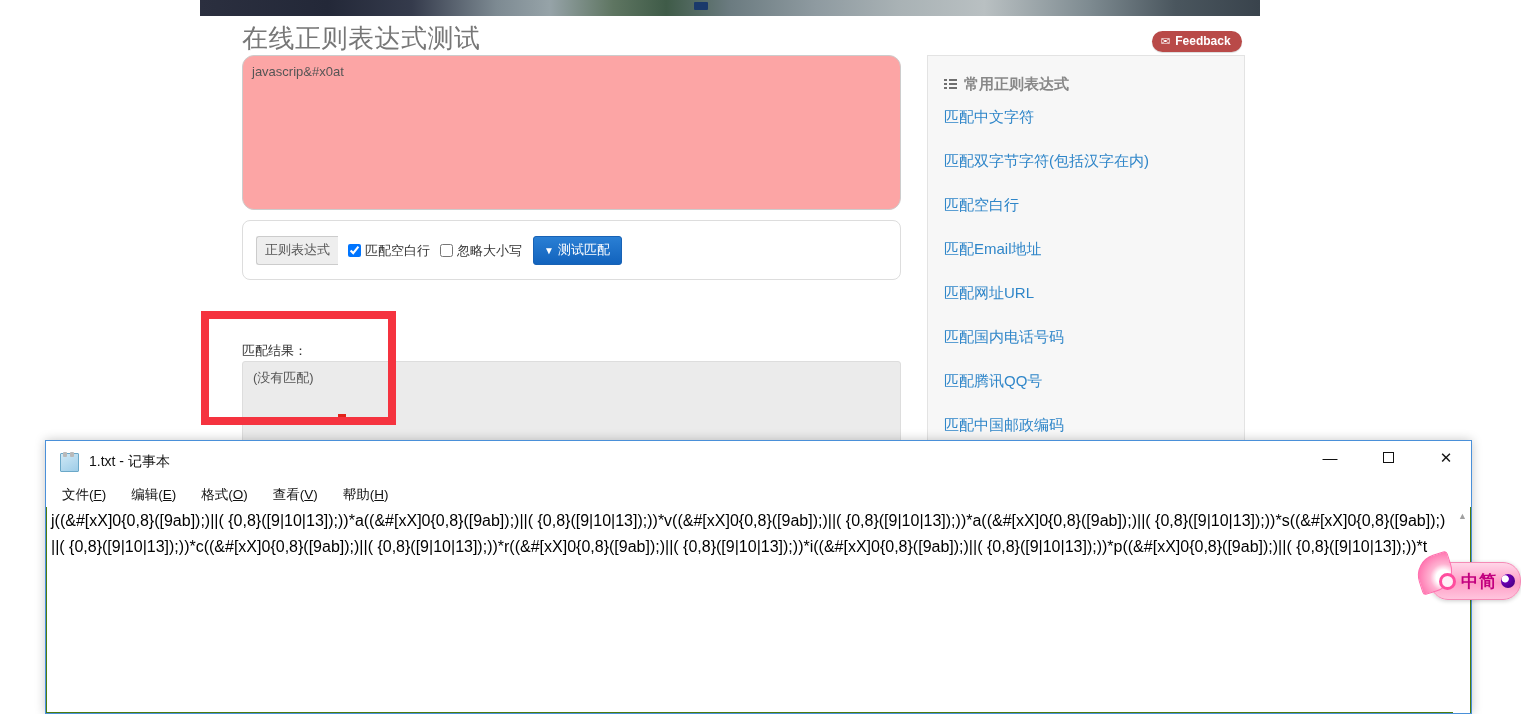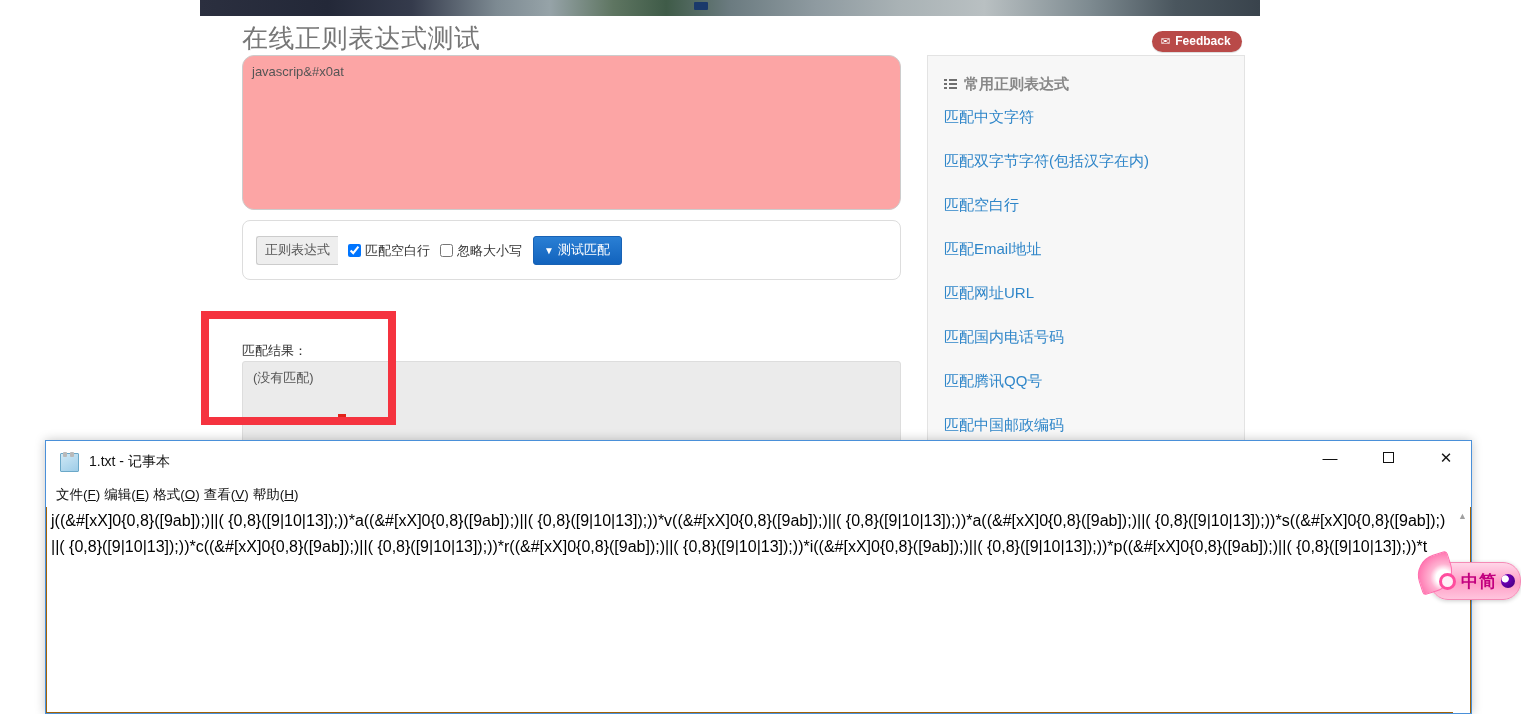--- a/index.html
+++ b/index.html
@@ -163,21 +163,21 @@
   .side-link {
     display: block; color: #2f86c9; font-size: 15px;
     text-decoration: none; margin-bottom: 25px;
     cursor: pointer;
   }
 
   
   #notepad {
     position: absolute; left: 45px; top: 440px;
     width: 1427px; height: 274px;
-    background: #a16207;
+    background: #4d7c0f;
     border: 1px solid #4a90d9;
     box-shadow: 0 0 10px rgba(0,0,0,.22);
     z-index: 20;
   }
   #np-titlebar {
     position: relative; height: 42px;
     background: #ffffff;
     display: flex; align-items: center;
   }
   #np-icon {
@@ -205,21 +205,21 @@
   #np-min { right: 118px; }
   #np-max { right: 60px; }
   #np-close { right: 2px; }
   .win-btn .gl { font-size: 15px; color: #111111; line-height: 1; }
   .win-btn .boxg {
     width: 11px; height: 11px; border: 1px solid #111111;
   }
 
   #np-menubar {
     height: 24px; display: flex; align-items: center;
-    padding-left: 10px; gap: 4px; background: #ffffff;
+    padding-left: 16px; gap: 25px; background: #ffffff;
   }
   .np-menu {
     font-size: 13.5px; color: #111111; cursor: pointer;
     white-space: nowrap;
   }
   .np-menu u { text-decoration: underline; }
 
   #np-textarea {
     position: absolute; left: 1px; top: 66px;
     width: 1408px; height: 205px;

